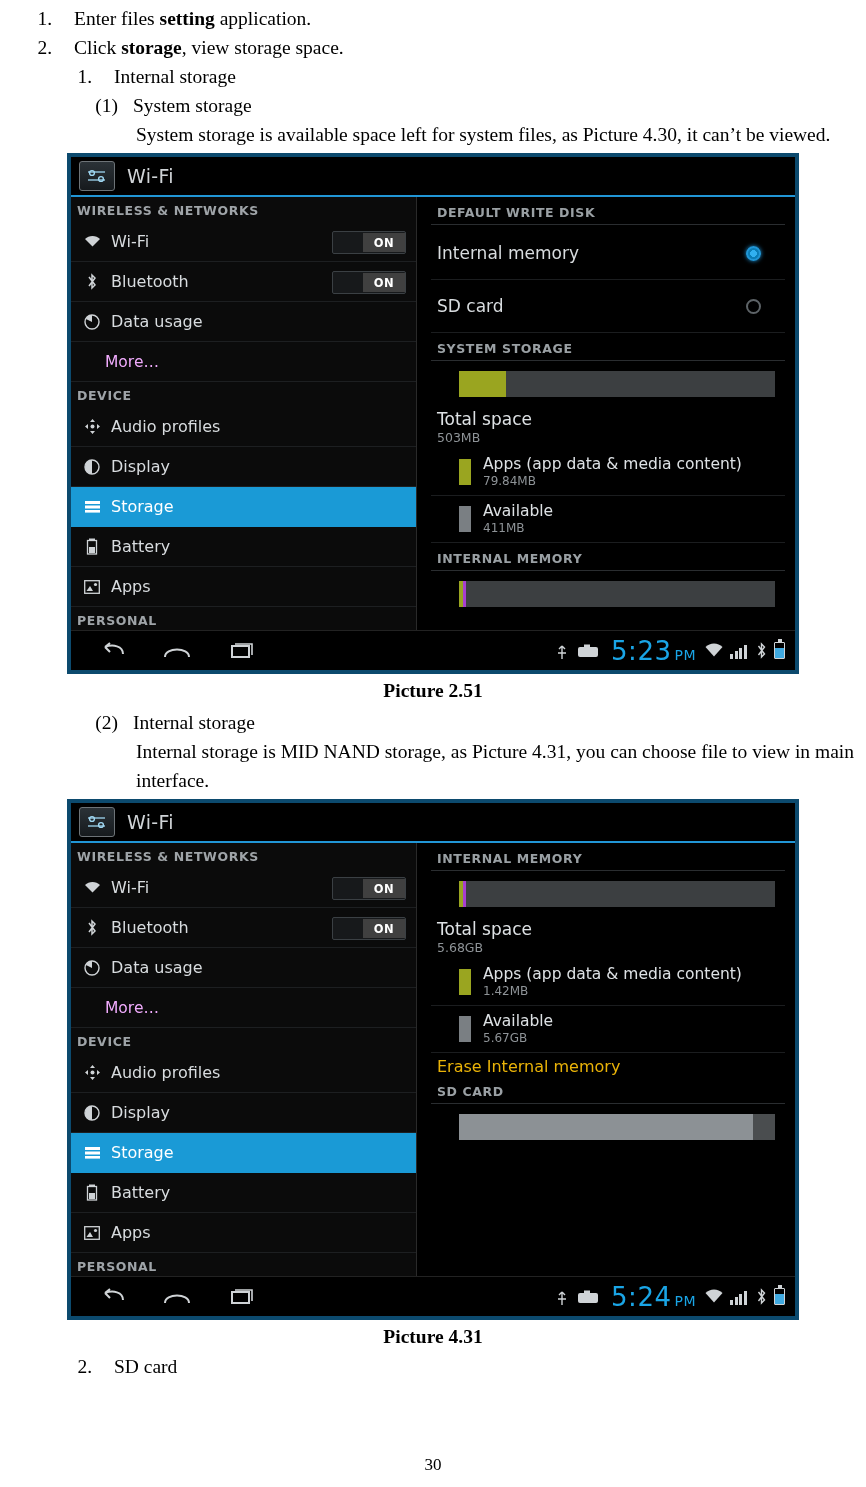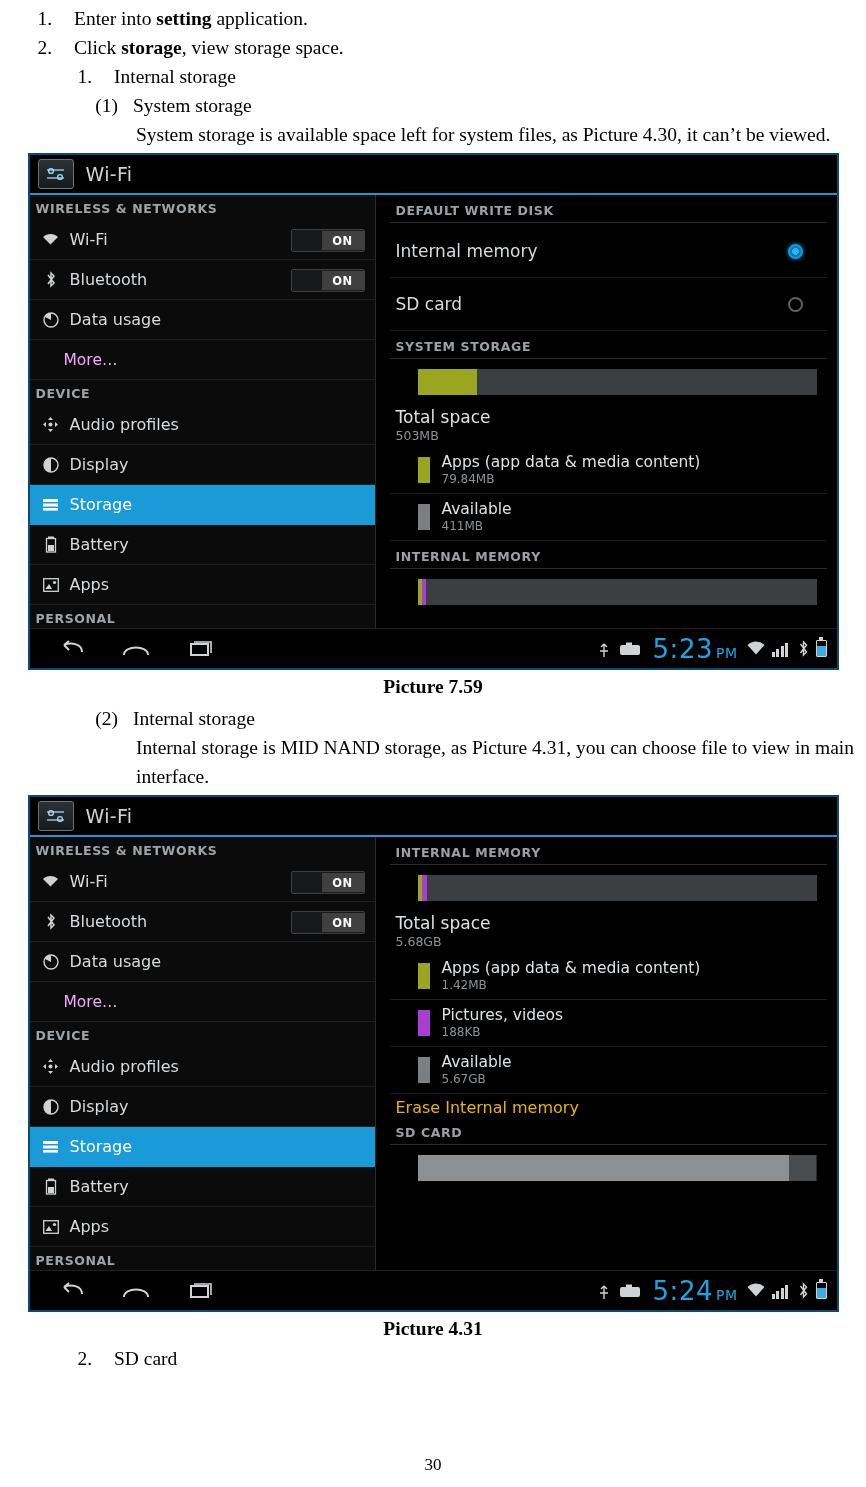--- a/index.html
+++ b/index.html
@@ -62,27 +62,27 @@
     left: 0;
     width: 866px;
     text-align: center;
     font-size: 17px;
     font-family: "Liberation Serif", serif;
   }
 
   
   .shot {
     position: relative;
-    width: 811px;
+    width: 732px;
     background: #000;
     margin: 0 auto;
     font-family: "DejaVu Sans", sans-serif;
     color: #e6e6e6;
     overflow: hidden;
-    border: 2px solid #0c4a6e;
+    border: 4px solid #0c4a6e;
     box-sizing: border-box;
   }
   .shot-title {
     height: 38px;
     display: flex;
     align-items: center;
     padding-left: 8px;
     border-bottom: 2px solid #2196d6;
     background: #000;
   }
@@ -277,21 +277,21 @@
   .batt i { position: absolute; bottom: 0; left: 0; right: 0; height: 70%; background: #3fa9e0;}
 </style>
 </head>
 <body>
 
 <div class="page">
 
   <div class="doc-line li-row lvl1" style="margin-top:4px;">
     <span class="li-num" style="width:26px;">1.</span>
     <span class="li-text" style="padding-left:22px;">
-      <span>Enter into </span><span class="bold">setting</span><span> application.</span>
+      <span>Enter files </span><span class="bold">setting</span><span> application.</span>
     </span>
   </div>
 
   <div class="doc-line li-row lvl1">
     <span class="li-num" style="width:26px;">2.</span>
     <span class="li-text" style="padding-left:22px;">
       <span>Click </span><span class="bold">storage</span><span>, view storage space.</span>
     </span>
   </div>
 
@@ -515,21 +515,21 @@
         <svg width="11" height="17" viewBox="0 0 11 17">
             <path d="M2.5 4 L8.5 12 L5.5 15 V2 L8.5 5 L2.5 13" fill="none" stroke="#cfd3d6" stroke-width="1.4"></path>
           </svg>
       </span>
       <span class="batt">
           <i></i>
         </span>
     </div>
   </div>
 
-  <div class="caption" style="margin-top:4px;">Picture 7.59</div>
+  <div class="caption" style="margin-top:4px;">Picture 2.51</div>
 
   <div class="doc-line li-row lvl3" style="margin-top:4px;">
     <span class="li-num" style="width:30px;">(2)</span>
     <span class="li-text" style="padding-left:15px;">Internal storage</span>
   </div>
   <div class="doc-line justify lvl4" style="width:718px;">Internal storage is MID NAND storage, as Picture 4.31, you can choose file to view in main interface.</div>
 
   <div class="shot" style="margin-top:4px;">
     <div class="shot-title">
       <span class="wifi-badge">
@@ -658,27 +658,20 @@
         </div>
 
         <div class="item-row">
           <span class="swatch" style="background:#9aa520;"></span>
           <span>
             <div class="item-name">Apps (app data &amp; media content)</div>
             <div class="item-size">1.42MB</div>
           </span>
         </div>
 
-        <div class="item-row">
-          <span class="swatch" style="background:#a83fd0;"></span>
-          <span>
-            <div class="item-name">Pictures, videos</div>
-            <div class="item-size">188KB</div>
-          </span>
-        </div>
 
         <div class="item-row">
           <span class="swatch" style="background:#7a7f83;"></span>
           <span>
             <div class="item-name">Available</div>
             <div class="item-size">5.67GB</div>
           </span>
         </div>
 
         <div>

